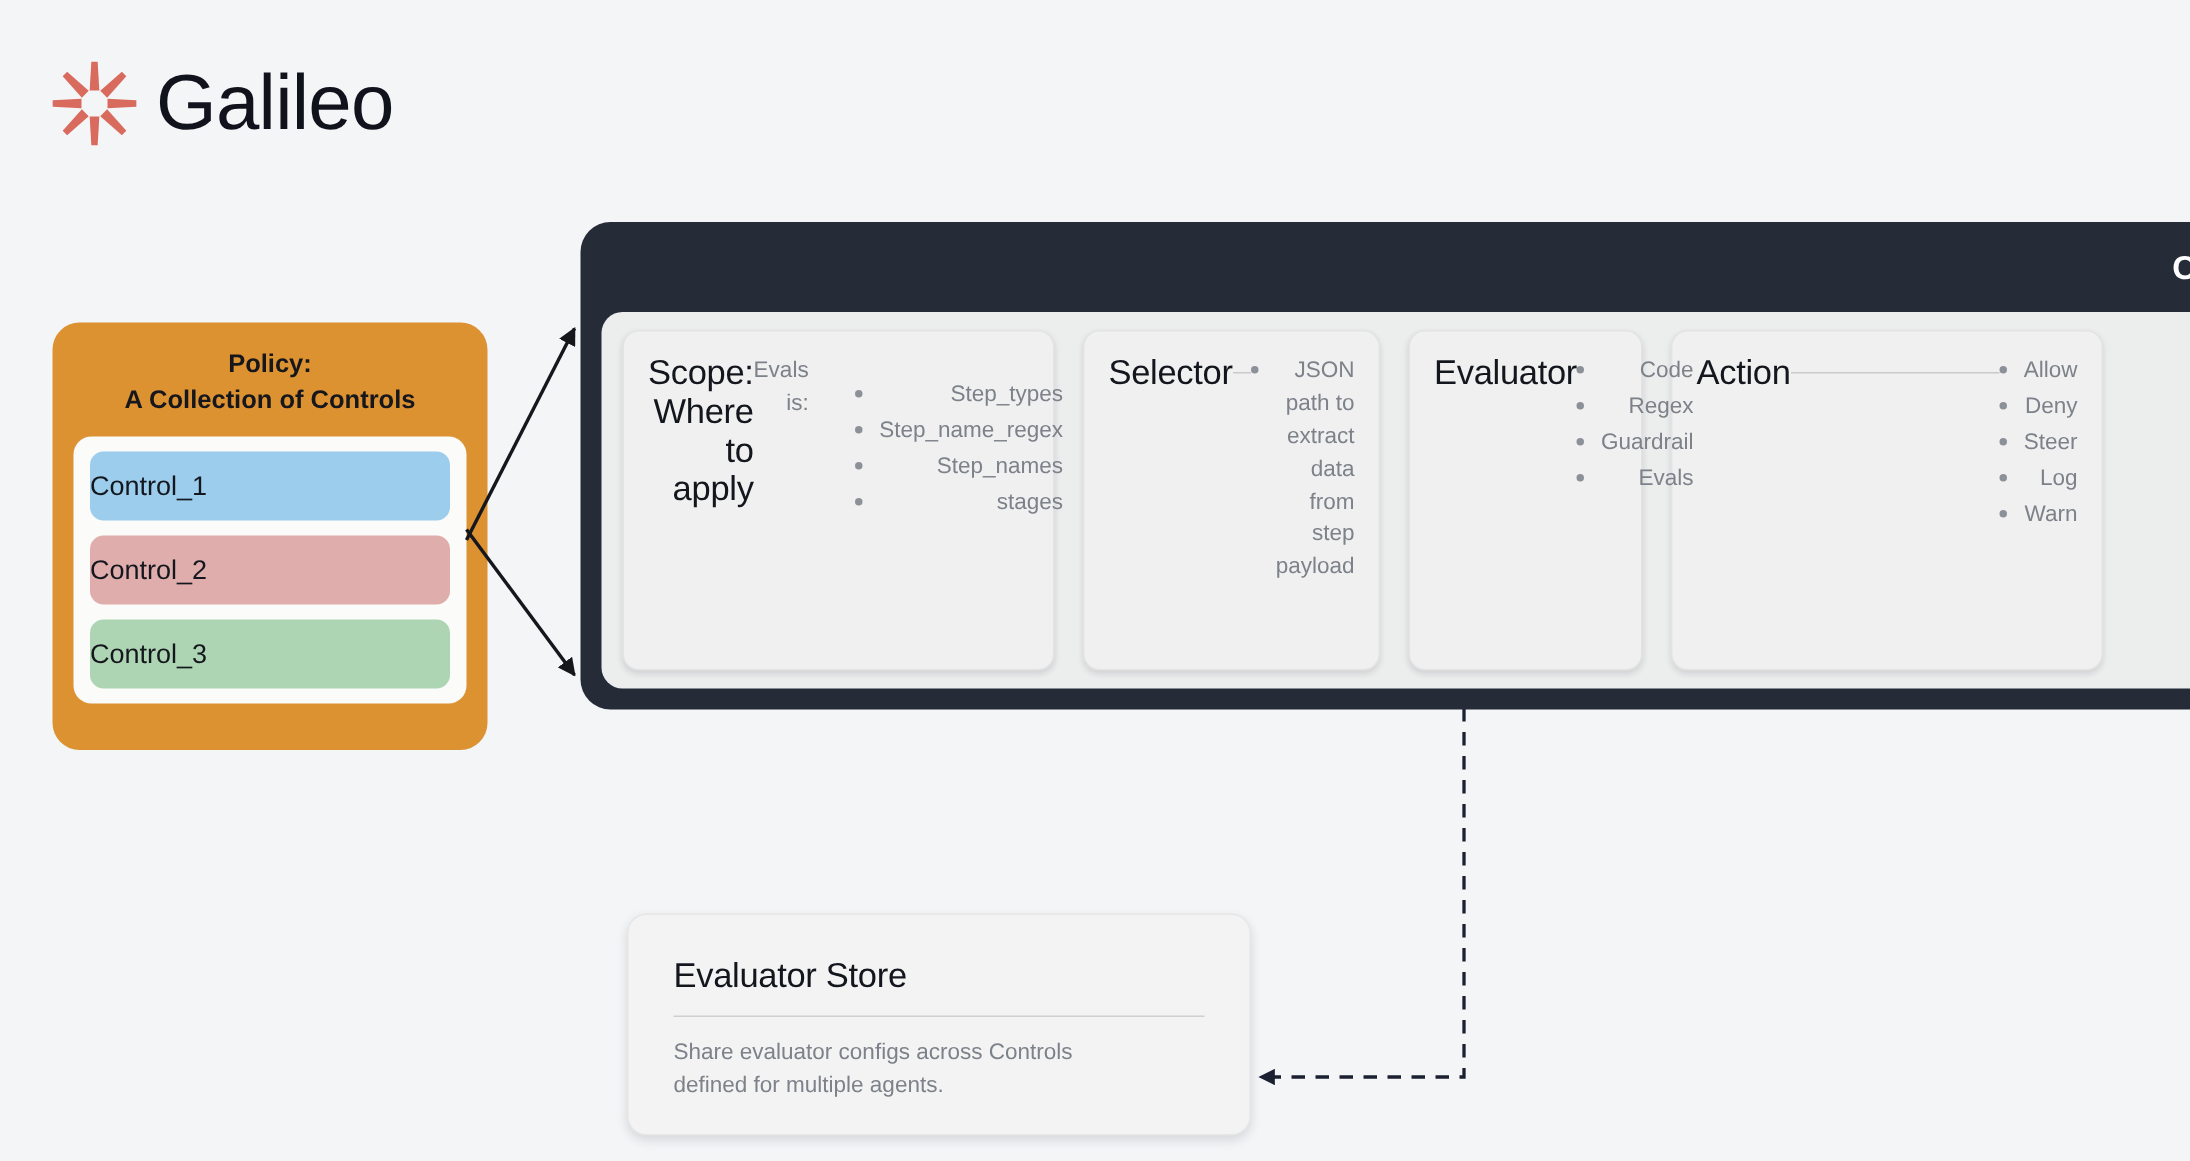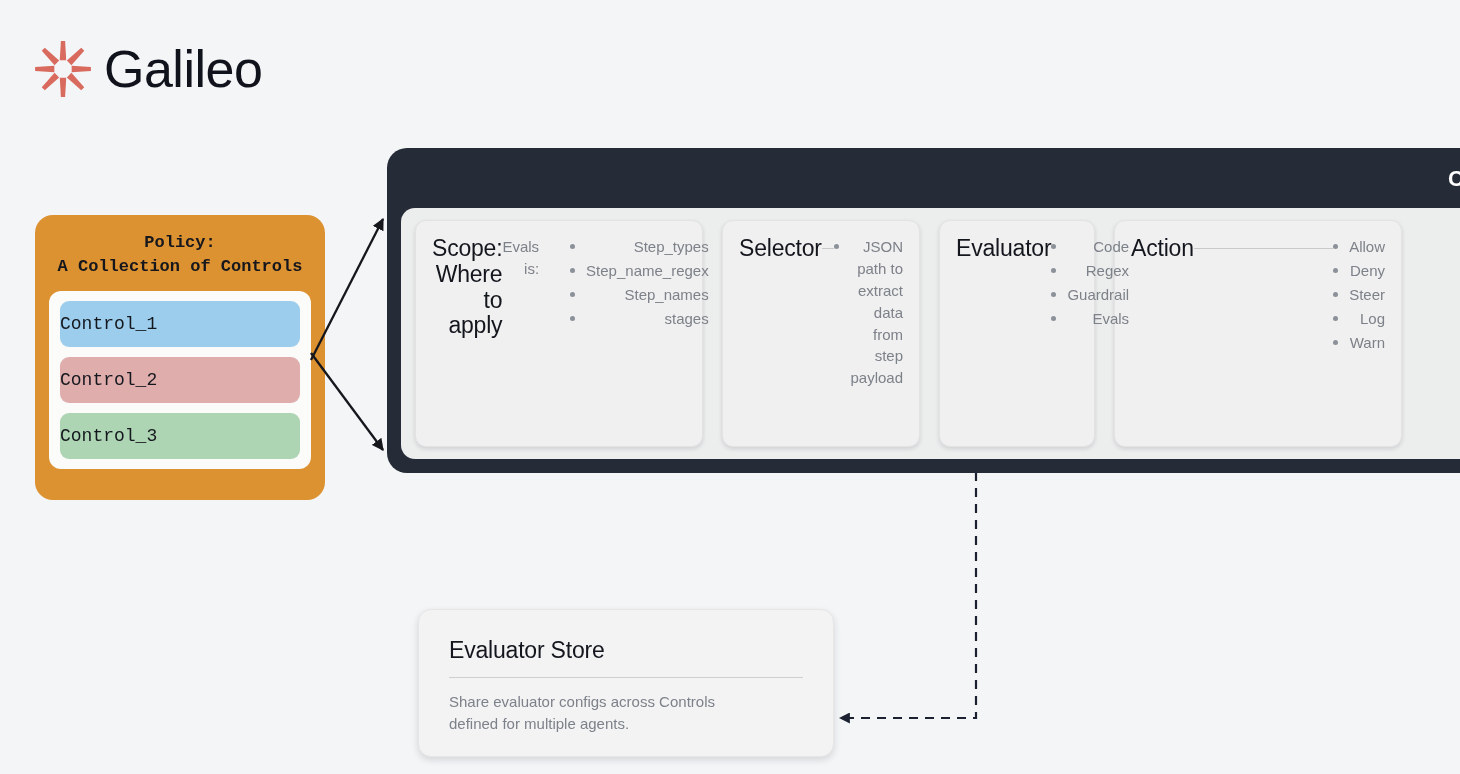--- a/index.html
+++ b/index.html
@@ -39,21 +39,20 @@
   .policy-box {
     position: absolute;
     left: 35px;
     top: 215px;
     width: 290px;
     height: 285px;
     background: #dd9232;
     border-radius: 18px;
     box-sizing: border-box;
     padding: 16px 14px 14px 14px;
-    font-family: Liberation Mono, monospace;
   }
   .policy-title {
     text-align: center;
     color: #15171c;
     font-size: 17px;
     font-weight: 700;
     line-height: 1.42;
     margin-bottom: 12px;
   }
   .policy-title .line { display: block; }
@@ -154,21 +153,21 @@
     font-size: 15px;
     color: #7d8189;
     line-height: 1.45;
     margin-bottom: 2px;
   }
   ul.bullets {
     list-style: none;
     margin: 0;
     padding: 0;
   }
-  ul.bullets.indented { padding-left: 31px; }
+  ul.bullets.indented { padding-left: 31px; margin-top: 16px; }
   ul.bullets li {
     font-size: 15px;
     color: #7d8189;
     line-height: 1.46;
     position: relative;
     padding-left: 16px;
     margin-bottom: 2px;
   }
   ul.bullets li::before {
     content: "";

